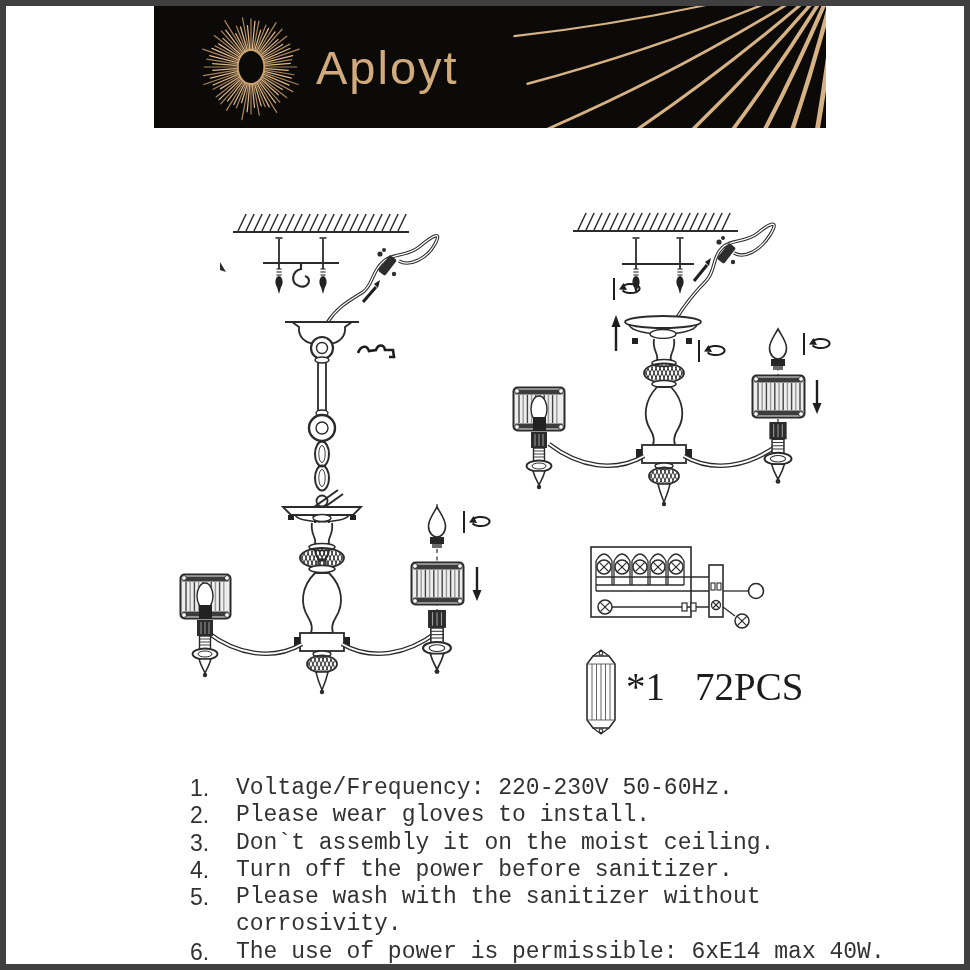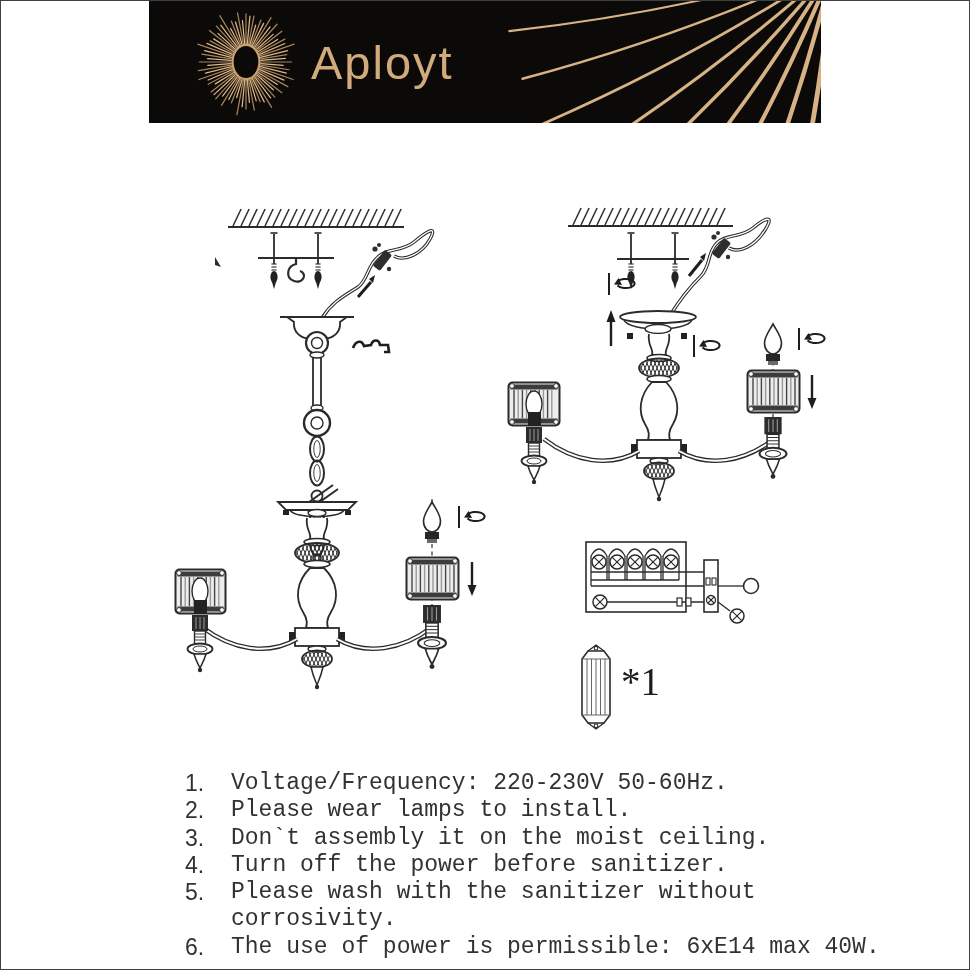--- a/index.html
+++ b/index.html
@@ -1,19 +1,19 @@
 <!DOCTYPE html>
 <html><head>
 <meta charset="utf-8">
 <style>
   html,body{margin:0;padding:0;background:#ffffff;}
   .page{
     position:relative;width:970px;height:970px;background:#ffffff;
     font-family:"Liberation Sans",sans-serif;overflow:hidden;
-    border:1px solid #404040;box-sizing:border-box;
+    border:6px solid #404040;box-sizing:border-box;
   }
   
   .banner{
     position:absolute;left:148px;top:0;width:672px;height:122px;
     background:#0c0a08;overflow:hidden;
   }
   .logo-burst{position:absolute;left:40px;top:4px;width:114px;height:114px;}
   .brand{
     position:absolute;left:162px;top:0;height:122px;display:flex;align-items:center;
     color:#d2ab7c;font-size:47px;font-weight:300;letter-spacing:2px;
@@ -662,30 +662,31 @@
     <line x1="10" y1="17" x2="10" y2="73" stroke="#555" stroke-width="0.9"></line>
     <line x1="14.5" y1="17" x2="14.5" y2="73" stroke="#555" stroke-width="0.9"></line>
     <line x1="19" y1="17" x2="19" y2="73" stroke="#555" stroke-width="0.9"></line>
     <line x1="23.5" y1="17" x2="23.5" y2="73" stroke="#555" stroke-width="0.9"></line>
     <line x1="28" y1="17" x2="28" y2="73" stroke="#555" stroke-width="0.9"></line>
     <circle cx="19" cy="6.2" r="1.8" fill="none" stroke="#2b2b2b" stroke-width="1.1"></circle>
     <circle cx="19" cy="83.8" r="1.8" fill="none" stroke="#2b2b2b" stroke-width="1.1"></circle>
   </svg>
   <div class="parts-label">
     <span>*1</span>
+    <span>72PCS</span>
   </div>
 
   <div class="instructions">
     <div class="instr-row">
       <span class="instr-num">1.</span>
       <span class="instr-text">Voltage/Frequency: 220-230V 50-60Hz.</span>
     </div>
     <div class="instr-row">
       <span class="instr-num">2.</span>
-      <span class="instr-text">Please wear lamps to install.</span>
+      <span class="instr-text">Please wear gloves to install.</span>
     </div>
     <div class="instr-row">
       <span class="instr-num">3.</span>
       <span class="instr-text">Don`t assembly it on the moist ceiling.</span>
     </div>
     <div class="instr-row">
       <span class="instr-num">4.</span>
       <span class="instr-text">Turn off the power before sanitizer.</span>
     </div>
     <div class="instr-row">

